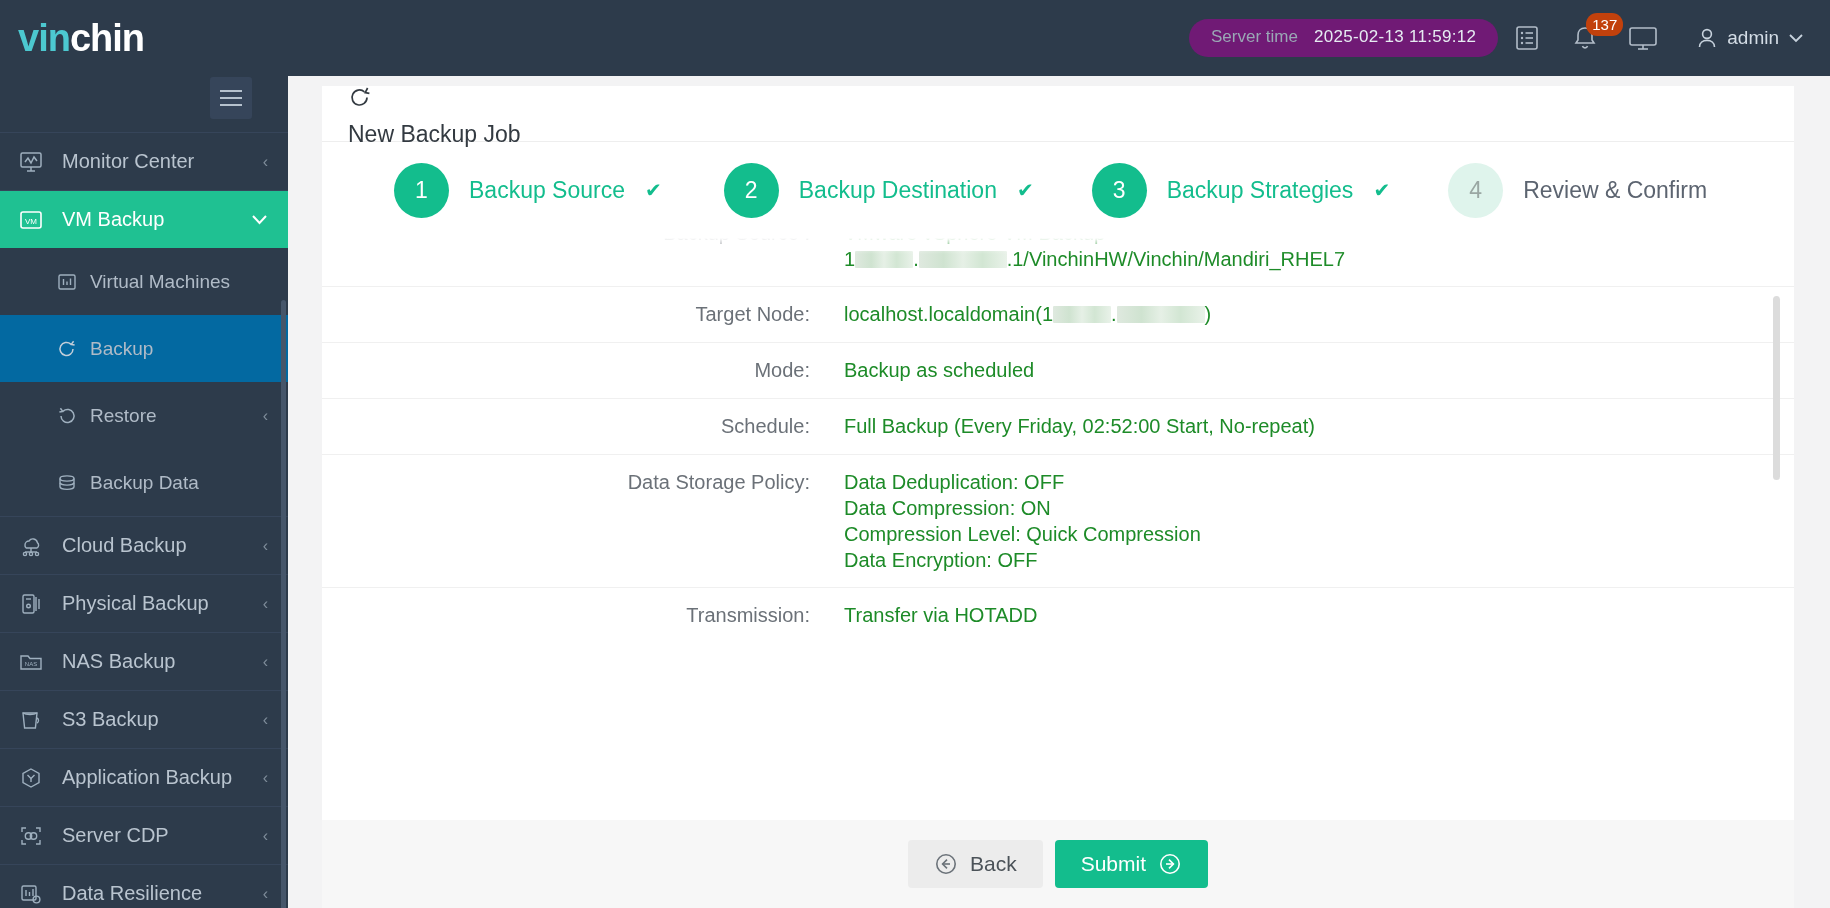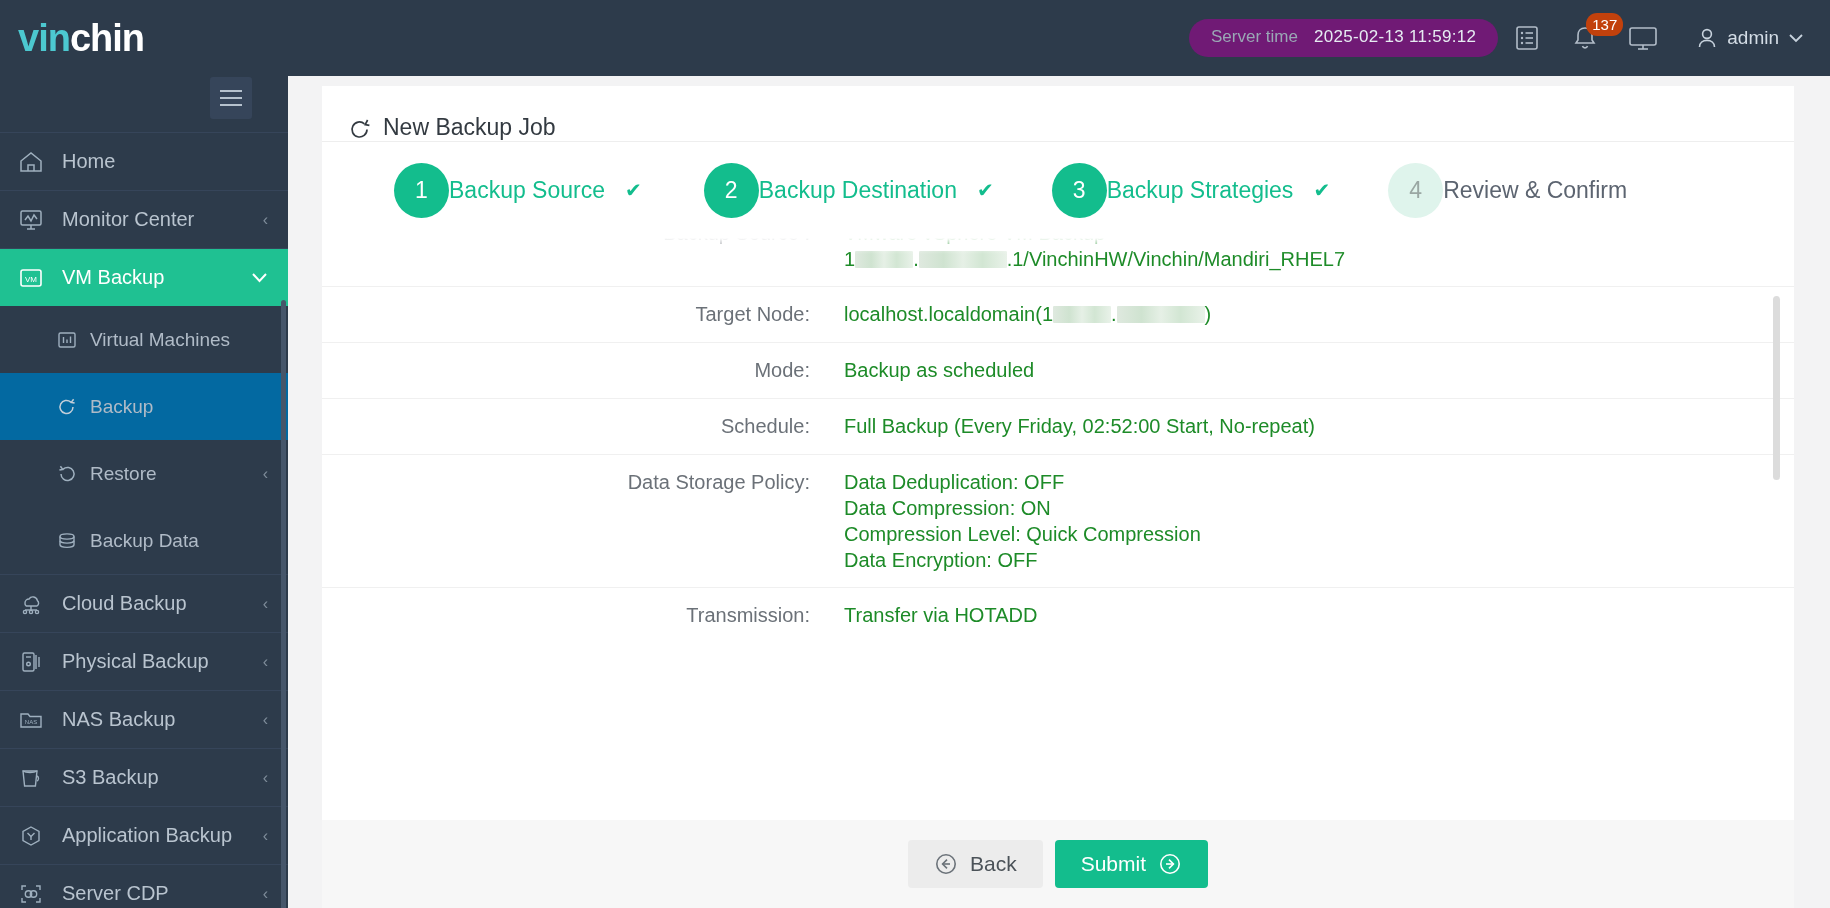--- a/index.html
+++ b/index.html
@@ -104,39 +104,40 @@
     position: absolute; top: 64px; left: 288px;
     width: 1542px; height: 844px;
     background: #f3f3f4;
     padding: 22px 36px 0 34px;
   }
   .card {
     background: #ffffff; width: 100%; height: 822px;
     display: flex; flex-direction: column;
   }
   .card-head {
-    height: 56px; display: flex; align-items: flex-end;
+    height: 56px; display: flex; align-items: flex-start;
     padding-left: 26px; gap: 12px;
     border-bottom: 1px solid #eeeeee;
+    flex-direction: column;
   }
   .card-head .ch-title { font-size: 23px; color: #333a41; }
 
   
   .stepper {
     height: 96px; display: flex; align-items: center;
     padding-left: 72px; gap: 0;
   }
   .step { display: flex; align-items: center; }
   .step .circle {
     width: 55px; height: 55px; border-radius: 50%;
     background: #13bd8d; color: #ffffff;
     display: flex; align-items: center; justify-content: center;
     font-size: 23px;
   }
-  .step .s-label { font-size: 23px; color: #13bd8d; }
+  .step .s-label { margin-left: 20px; font-size: 23px; color: #13bd8d; }
   .step .s-check { margin-left: 20px; font-size: 20px; color: #13bd8d; }
   .step.pending .circle { background: #dff4ec; color: #9aa7a3; }
   .step.pending .s-label { color: #5c6470; }
   .step-gap { width: 62px; }
   .step-gap.small { width: 58px; }
 
   
   .form-scroll {
     flex: 1; position: relative; overflow: hidden;
   }
@@ -260,30 +261,20 @@
 
 <div class="sidebar">
   <div class="sb-toggle-row">
     <div class="hamburger">
         <i></i>
         <i></i>
         <i></i>
       </div>
   </div>
 
-  <div class="sb-item">
-    <span class="sb-ico">
-      <svg width="26" height="24" viewBox="0 0 26 24" fill="none" stroke="#9fb0bf" stroke-width="1.5">
-        <path d="M3 11 L13 3 L23 11 V21 H3 Z"></path>
-          <path d="M10 21 v-6 h6 v6"></path>
-      </svg>
-    </span>
-    <span class="sb-label">Home</span>
-    <span class="sb-arrow"></span>
-  </div>
 
   <div class="sb-item">
     <span class="sb-ico">
       <svg width="26" height="24" viewBox="0 0 26 24" fill="none" stroke="#9fb0bf" stroke-width="1.5">
         <rect x="3" y="3" width="20" height="14" rx="1.5"></rect>
         <polyline points="7,12 10,8 13,13 16,7 19,11"></polyline>
         <line x1="13" y1="17" x2="13" y2="21"></line>
           <line x1="9" y1="21" x2="17" y2="21"></line>
       </svg>
     </span>

